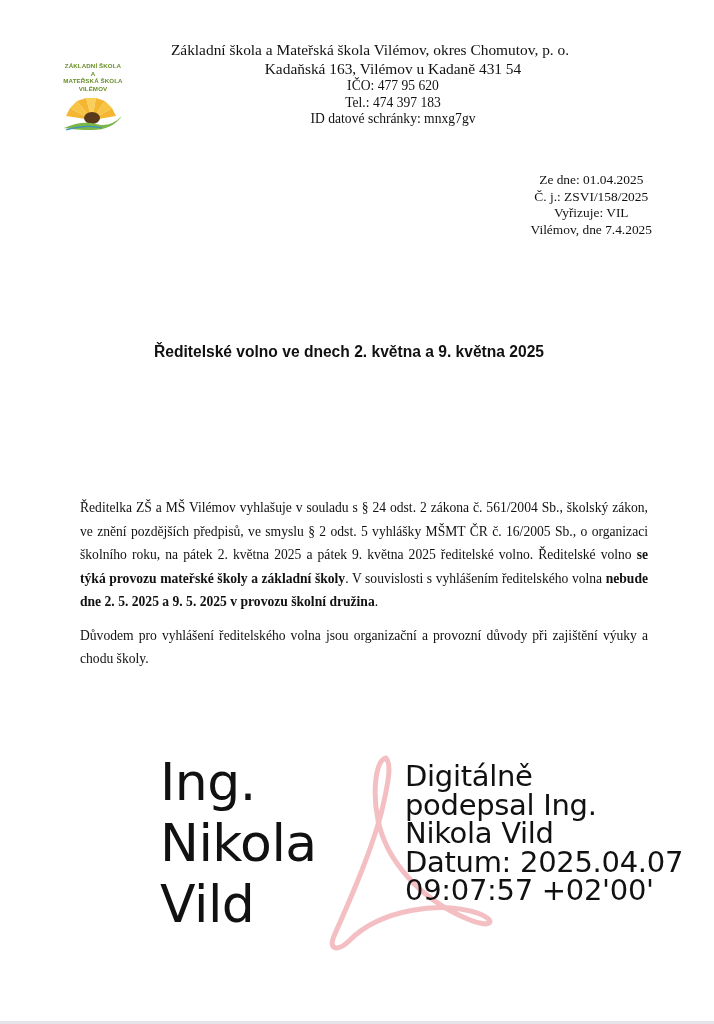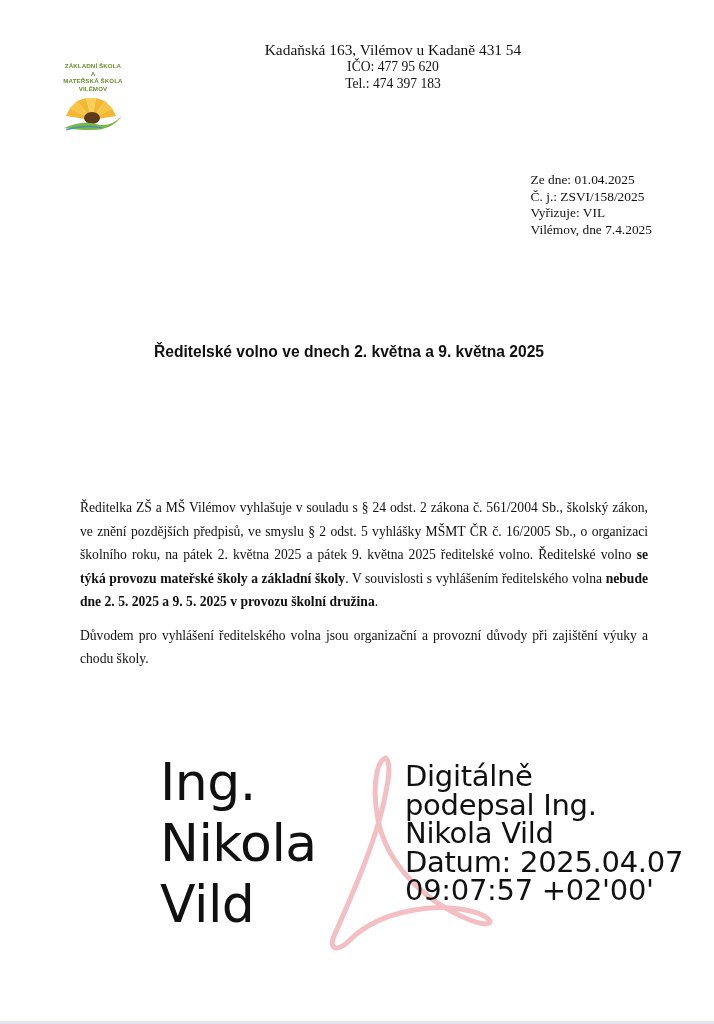--- a/index.html
+++ b/index.html
@@ -8,21 +8,21 @@
 
     .logo { position: absolute; left: 60px; top: 62px; width: 66px; height: 76px; }
     .logo-text { font-family: "Liberation Sans", sans-serif; font-size: 6.2px; line-height: 7.5px; color: #6b8f2a; text-align: center; font-weight: bold; letter-spacing: 0.1px; }
     .logo svg { display: block; margin: 2px auto 0; }
 
     .header { position: absolute; left: 130px; top: 40px; width: 480px; text-align: center; font-size: 14.6px; line-height: 16px; }
     .header .l1 { font-size: 15.4px; line-height: 19px; }
     .header .l2 { font-size: 15.4px; line-height: 19px; padding-left: 46px; }
     .header .small { font-size: 13.6px; line-height: 16.5px; padding-left: 46px; font-family: Liberation Serif, serif; }
 
-    .meta { position: absolute; right: 62px; top: 172px; text-align: left; font-size: 13.4px; line-height: 16.5px; }
+    .meta { position: absolute; right: 62px; top: 172px; text-align: center; font-size: 13.4px; line-height: 16.5px; }
 
     .title { position: absolute; left: 0; top: 343px; width: 690px; text-align: center; font-family: "Liberation Sans", sans-serif; font-weight: bold; font-size: 15.6px; color: #111; padding-left: 8px; }
 
     .body-text { position: absolute; left: 80px; top: 460px; width: 568px; font-size: 13.6px; line-height: 23.5px; text-align: justify; margin-top: 36px; }
     .body-text p { margin-bottom: 10px; }
     .body-text b { font-weight: bold; }
 
     .sig-name { position: absolute; left: 160px; top: 752px; font-family: "DejaVu Sans", sans-serif; font-size: 52px; line-height: 61px; color: #111; letter-spacing: -0.5px; }
     .sig-info { position: absolute; left: 405px; top: 762px; font-family: "DejaVu Sans", sans-serif; font-size: 29px; line-height: 28.6px; color: #111; letter-spacing: -0.3px; }
     .acrobat { position: absolute; left: 320px; top: 750px; width: 220px; height: 210px; }
@@ -49,23 +49,25 @@
       <path d="M0 0 L13 -19 L20 -12 Z" fill="#f7c443"></path>
       <path d="M0 0 L20 -12 L24 -4 Z" fill="#f5b731"></path>
       <ellipse cx="0" cy="-2" rx="8" ry="6" fill="#5a3a1a"></ellipse>
     </g>
     <path d="M2 34 Q20 26 34 30 Q48 34 60 22 Q50 36 30 36 Q14 36 2 34 Z" fill="#7ab648"></path>
     <path d="M4 36 Q24 30 40 34" stroke="#3a8fc7" stroke-width="1.2" fill="none"></path>
   </svg>
 </div>
 
 <div class="header">
+  <div class="l1">Základní škola a Mateřská škola Vilémov, okres Chomutov, p. o.</div>
   <div class="l2">Kadaňská 163, Vilémov u Kadaně 431 54</div>
   <div class="small">IČO: 477 95 620</div>
   <div class="small">Tel.: 474 397 183</div>
+  <div class="small">ID datové schránky: mnxg7gv</div>
 </div>
 
 <div class="meta">
   <div>Ze dne: 01.04.2025</div>
   <div>Č. j.: ZSVI/158/2025</div>
   <div>Vyřizuje: VIL</div>
   <div>Vilémov, dne 7.4.2025</div>
 </div>
 
 <div class="title">Ředitelské volno ve dnech 2. května a 9. května 2025</div>

